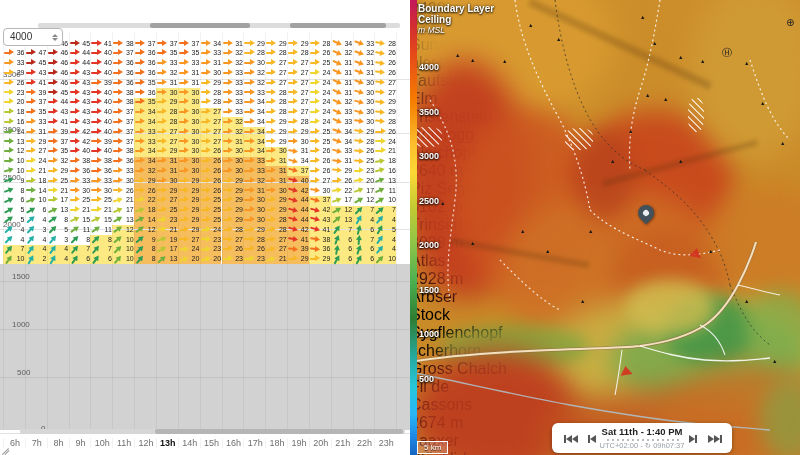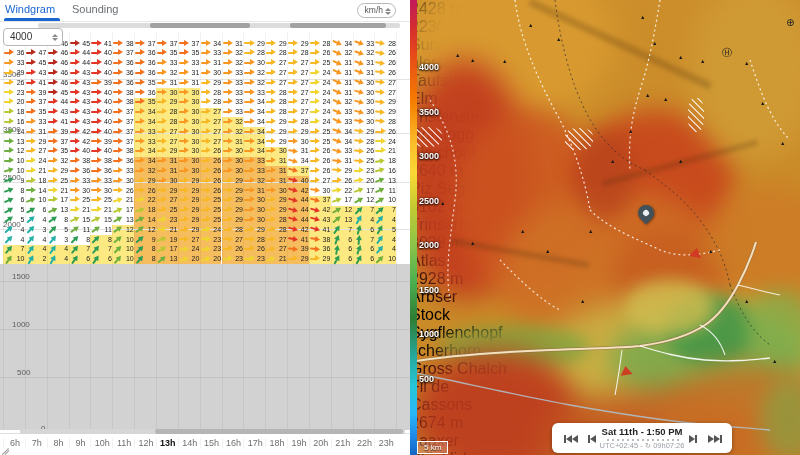--- a/index.html
+++ b/index.html
@@ -69,32 +69,20 @@
   .tcb .b{width:1.6px;height:8px;background:#555;}
   .tcb .tl{width:0;height:0;border-top:4px solid transparent;border-bottom:4px solid transparent;border-right:6px solid #555;}
   .tcb .tr{width:0;height:0;border-top:4px solid transparent;border-bottom:4px solid transparent;border-left:6px solid #555;}
 </style>
 </head>
 <body>
 
 <div class="app">
 
   <div class="left">
-    <div class="tabbar">
-      <span class="tab active" style="left:5px">Windgram</span>
-      <span class="tab idle" style="left:72px">Sounding</span>
-      <span class="tab-underline" style="left:4px;width:56px"></span>
-      <span class="pill">
-        <span>km/h</span>
-        <span class="chev" style="top:3px">
-            <i class="up"></i>
-            <i class="dn"></i>
-          </span>
-      </span>
-    </div>
 
     <div class="hscroll" style="left:38px;top:23px;width:362px"></div>
     <div class="hthumb" style="left:150px;top:23px;width:100px"></div>
     <div class="hthumb" style="left:290px;top:23px;width:96px"></div>
 
     <div class="spin">
       <span>4000</span>
       <span class="chev" style="top:4px">
           <i class="up"></i>
           <i class="dn"></i>
@@ -2305,20 +2293,25 @@
         <path d="M90,260 C110,280 130,300 150,310" stroke="#fff" stroke-width="1.2" stroke-dasharray="2 3" opacity=".8"></path>
         <path d="M0,372 C50,382 110,396 160,405 C210,414 250,420 290,424 C320,427 340,428 360,430" stroke="#b0bec5" stroke-width="1.4" opacity=".9"></path>
         <path d="M0,362 C40,355 90,352 140,350 C190,348 210,348 230,346 C260,342 280,335 295,325 C310,315 320,300 328,285 C336,270 342,255 346,242" stroke="#8d6e4a" stroke-width="3.4" opacity=".6"></path>
         <path d="M0,362 C40,355 90,352 140,350 C190,348 210,348 230,346 C260,342 280,335 295,325 C310,315 320,300 328,285 C336,270 342,255 346,242" stroke="#f4e0bd" stroke-width="2"></path>
         <path d="M230,346 C250,352 270,358 295,360 C320,362 340,360 360,358" stroke="#fff" stroke-width="1.3" opacity=".9"></path>
         <path d="M328,285 C340,288 355,292 370,295 M290,325 C300,330 310,340 315,355 M212,350 C210,365 208,380 205,395" stroke="#fff" stroke-width="1.1" opacity=".85"></path>
       </g>
     </svg>
 
     <div class="colorbar"></div>
+    <div class="legend">
+      <div class="l1">Boundary Layer</div>
+      <div class="l1">Ceiling</div>
+      <div class="l3">m MSL</div>
+    </div>
     <div id="scalelabs">
         <div class="scalelab" style="top: 62px;">4000</div>
         <div class="scalelab" style="top: 107px;">3500</div>
         <div class="scalelab" style="top: 151px;">3000</div>
         <div class="scalelab" style="top: 196px;">2500</div>
         <div class="scalelab" style="top: 240px;">2000</div>
         <div class="scalelab" style="top: 285px;">1500</div>
         <div class="scalelab" style="top: 329px;">1000</div>
         <div class="scalelab" style="top: 374px;">500</div>
       </div>
@@ -2420,22 +2413,22 @@
 
     <div class="pin" id="pin" style="left: 228px; top: 205px;">
         <i></i>
       </div>
     <div class="warn" style="left:280px;top:248px;transform:rotate(12deg)"></div>
     <div class="warn" style="left:210px;top:366px;transform:rotate(-8deg)"></div>
 
     <div class="scalebar">5 km</div>
 
     <div class="tc">
-      <div class="tc-title">Sat 11th - 1:50 PM</div>
-      <div class="tc-sub">UTC+02:45 - ↻ 09h07:26</div>
+      <div class="tc-title">Sat 11th - 1:40 PM</div>
+      <div class="tc-sub">UTC+02:00 - ↻ 09h07:37</div>
       <div class="tc-dots"></div>
       <div class="tcb" style="left:12px">
           <span class="b"></span>
           <span class="tl"></span>
           <span class="tl"></span>
         </div>
       <div class="tcb" style="left:36px">
           <span class="b"></span>
           <span class="tl"></span>
         </div>

